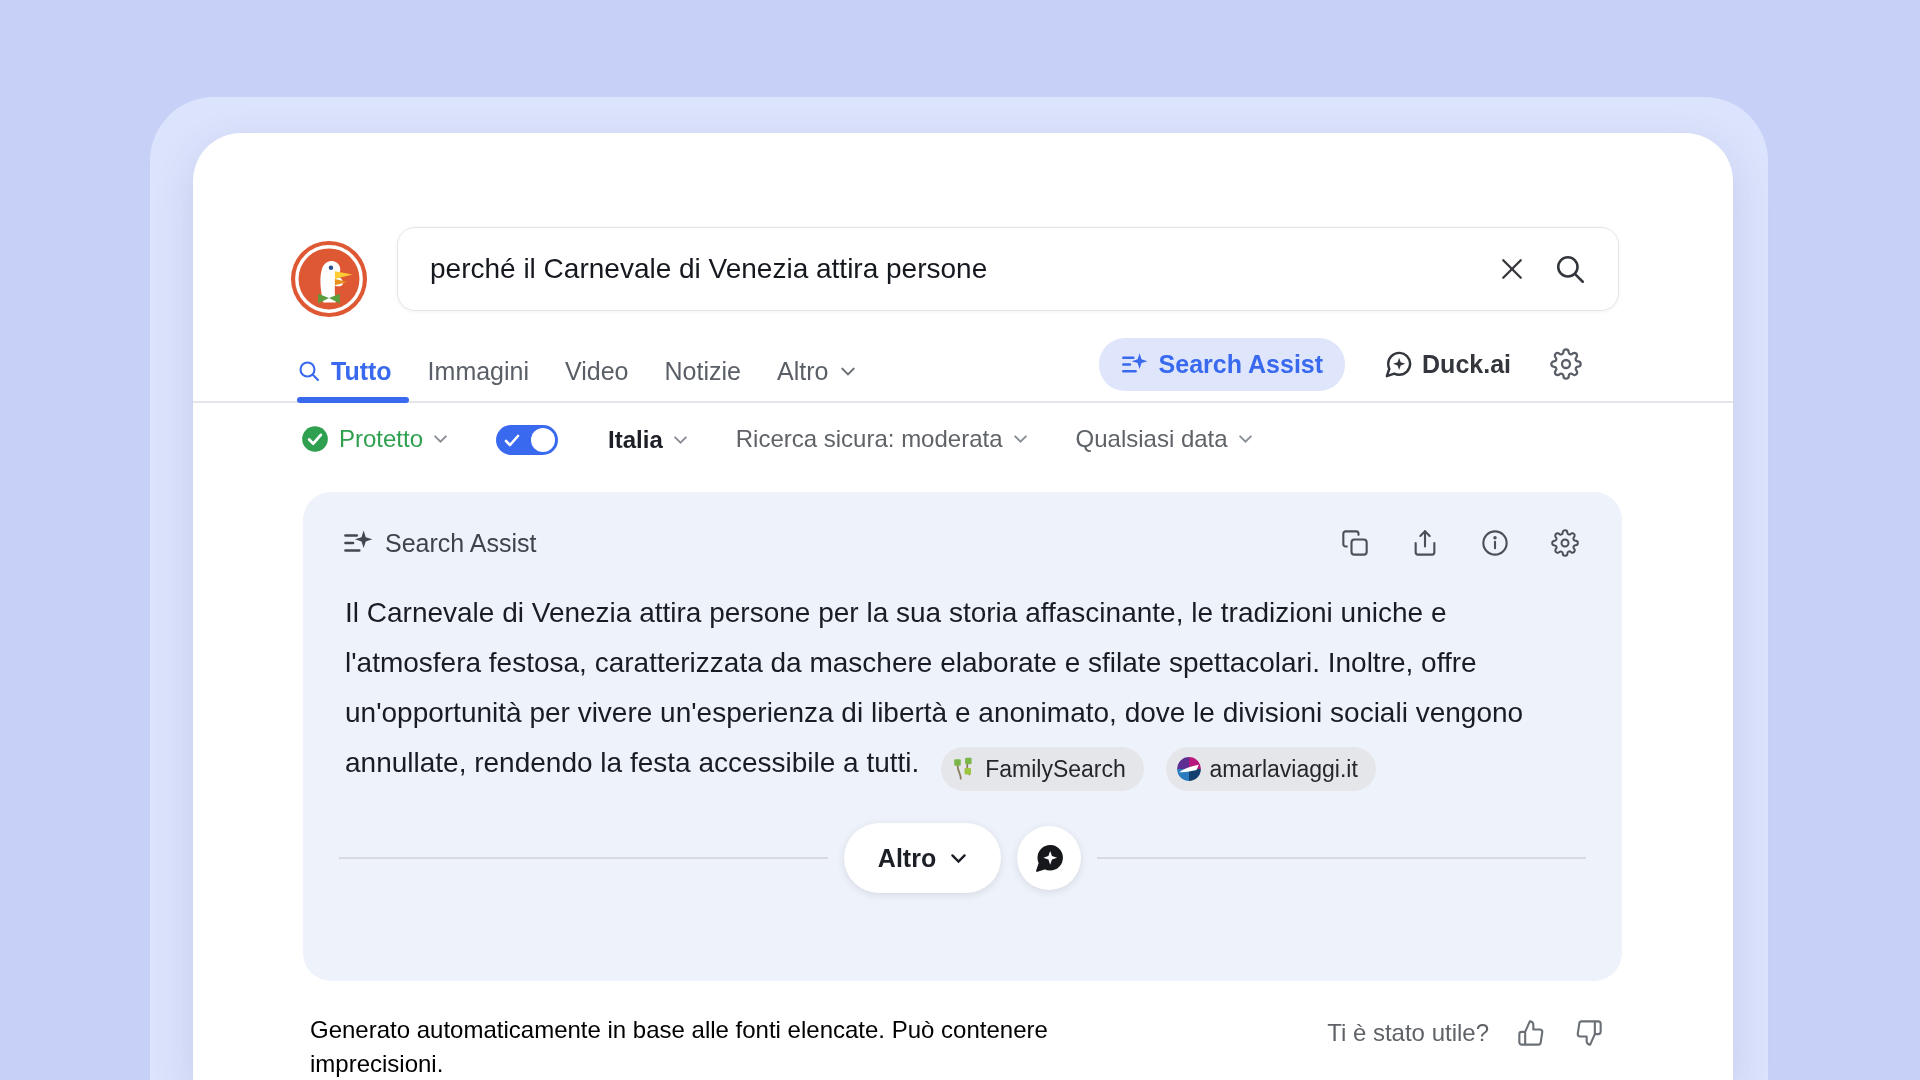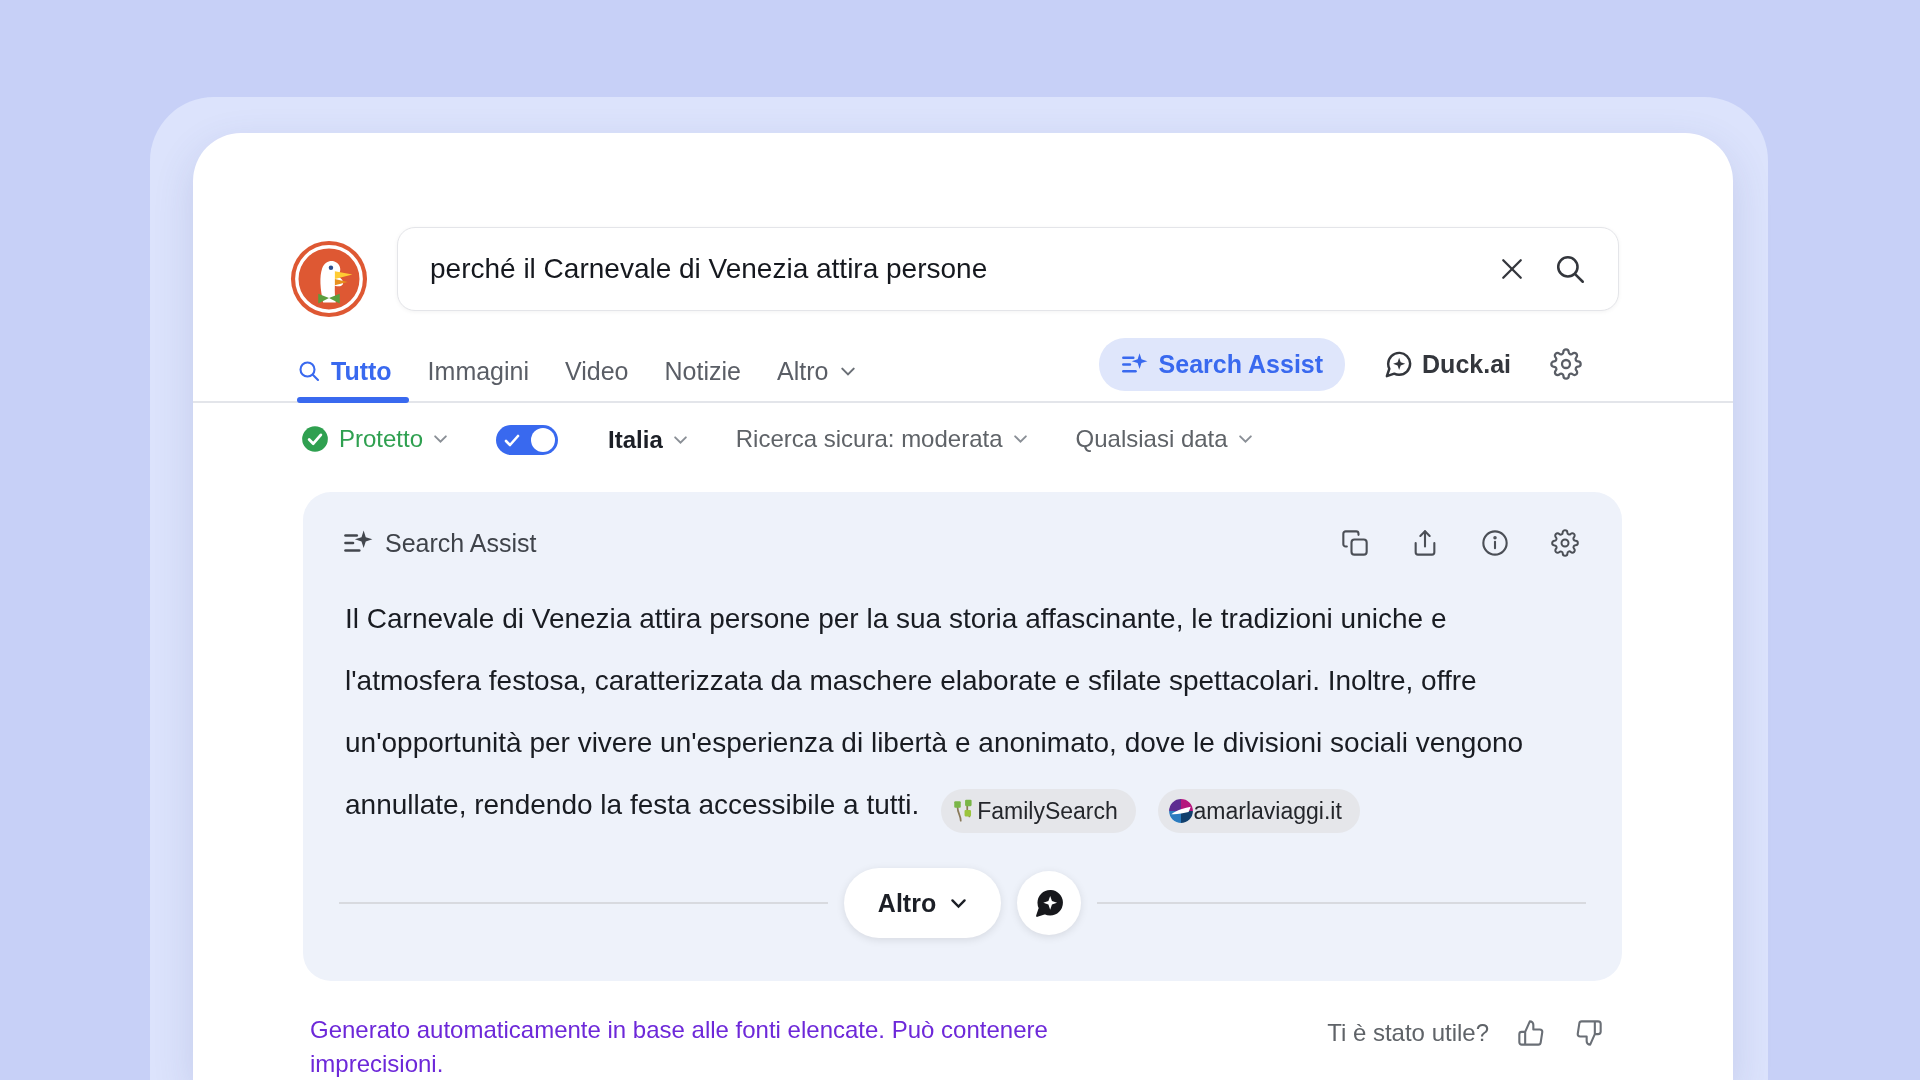--- a/index.html
+++ b/index.html
@@ -57,37 +57,37 @@
 
   
   .card { position:absolute; left:110px; top:359px; width:1319px; height:489px;
           background:#eef2fa; border-radius:28px; }
   .card-header { display:flex; justify-content:space-between; align-items:center;
                  padding:36px 42px 0 40px; }
   .card-title { display:flex; align-items:center; gap:12px; }
   .card-title span { font-size:25px; color:#3f434a; }
   .card-actions { display:flex; align-items:center; gap:40px; }
   .card-actions .iconbtn { width:30px; height:30px; }
-  .card-body { padding:30px 42px 0 42px; font-size:28px; line-height:62px; color:#191c22;
+  .card-body { padding:30px 42px 0 42px; font-size:28px; line-height:50px; color:#191c22;
                max-width:1270px; }
-  .chip { display:inline-flex; align-items:center; background:#e5e6ea;
+  .chip { display:inline-flex; align-items:center; gap:8px; background:#e5e6ea;
           border-radius:22px; height:44px; padding:0 18px 0 10px; margin-left:14px;
           font-size:23px; color:#24262b; cursor:pointer; vertical-align:-10px; white-space:nowrap; }
   .more-row { margin:32px 36px 0 36px; display:flex; align-items:center; gap:16px; }
   .hline { flex:1; height:2px; background:#d8dadf; }
   .more-btn { height:70px; padding:0 34px; border:none; border-radius:36px; background:#fff;
               box-shadow:0 2px 8px rgba(0,0,0,.10); display:flex; align-items:center; gap:14px;
               font-size:25px; font-weight:700; color:#1c1f26; cursor:pointer; font-family:inherit; }
   .chat-btn { width:64px; height:64px; border-radius:50%; border:none; background:#fff;
               box-shadow:0 2px 8px rgba(0,0,0,.10); display:flex; align-items:center;
               justify-content:center; cursor:pointer; }
 
   
   .disclaimer { position:absolute; left:117px; top:880px; width:840px; font-size:24px;
-                line-height:34px; color:#6d28d9; }
+                line-height:34px; color:#000000; }
   .feedback { position:absolute; top:884px; right:128px; display:flex; align-items:center; gap:26px; }
   .feedback span { font-size:24px; color:#5f6368; }
   .feedback .iconbtn { width:32px; height:32px; }
 
   .chev svg { display:block; }
 </style>
 </head>
 <body>
 
 <div class="frame">

